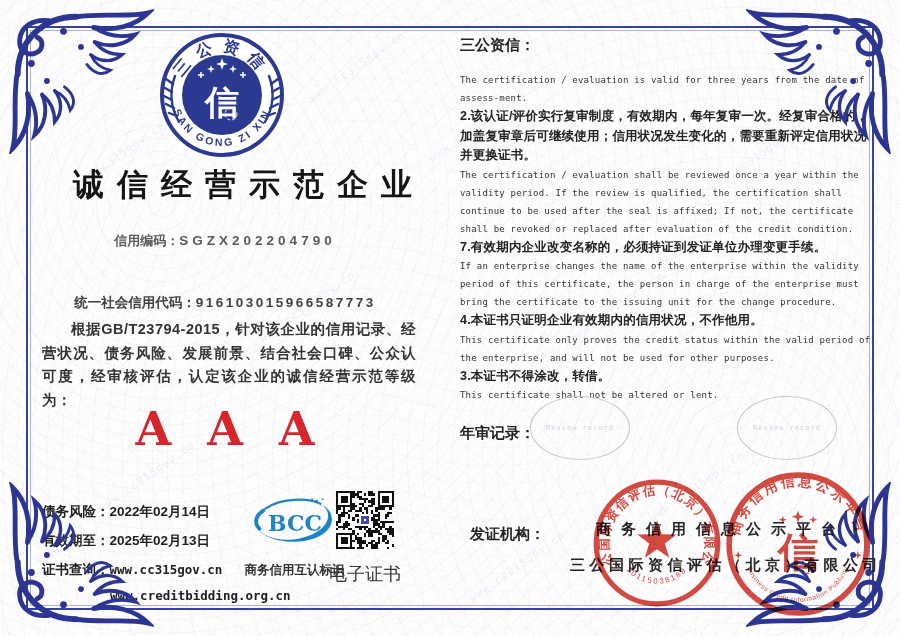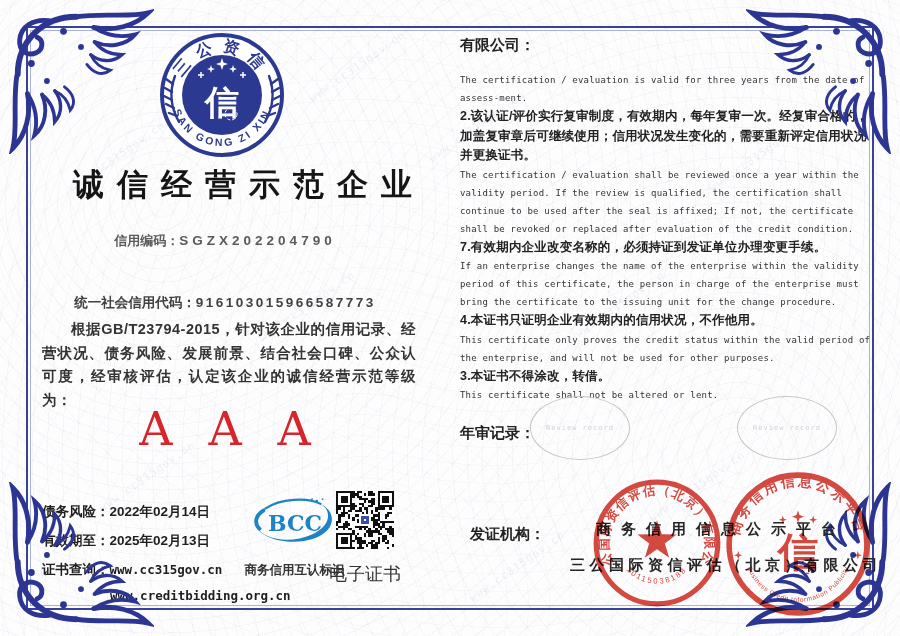--- a/index.html
+++ b/index.html
@@ -34,21 +34,21 @@
   .code-row { position:absolute; left:25px; top:232px; width:400px; text-align:center;
               font-size:13px; font-weight:bold; color:#5a5a5a; }
   .code-row .val { letter-spacing:4px; font-size:13.5px; }
   .uscc-row { position:absolute; left:25px; top:294px; width:400px; text-align:center;
               font-size:13.5px; font-weight:bold; color:#414141; }
   .uscc-row .val { letter-spacing:2.5px; }
   .statement { position:absolute; left:42px; top:318px; width:374px;
                font-size:14.5px; font-weight:700; color:#333; line-height:23.5px;
                text-indent:2em; text-align:justify; letter-spacing:.5px; }
   .grade { position:absolute; left:25px; top:402px; width:400px; text-align:center;
-           font-family:"DejaVu Serif","Liberation Serif",serif; font-weight:normal;
+           font-family:"DejaVu Serif","Liberation Serif",serif; font-weight:bold;
            font-size:46px; color:#d6252b; letter-spacing:36px; text-indent:36px; }
   .issue-block { position:absolute; left:42px; top:497px; width:230px;
                  font-size:13.5px; color:#1e1e1e; }
   .issue-block .row { line-height:29px; font-weight:bold; white-space:nowrap; }
   .issue-block .url { font-family:"DejaVu Sans Mono",monospace; font-size:12.5px; font-weight:bold; }
   .issue-block .row.url2 { margin-left:68px; line-height:24px; }
   .bcc-box { position:absolute; left:248px; top:497px; width:86px; height:52px; }
   .bcc-caption { position:absolute; left:232px; top:562px; width:125px; text-align:center;
                  font-size:12.5px; font-weight:bold; color:#333; }
   .qr-box { position:absolute; left:336px; top:491px; width:58px; height:58px; }
@@ -427,21 +427,21 @@
         <rect x="0" y="18" width="7" height="7"></rect>
         <rect fill="#fff" x="1" y="19" width="5" height="5"></rect>
         <rect x="2" y="20" width="3" height="3"></rect>
         <rect x="10" y="10" width="5" height="5" fill="#fff"></rect>
         <rect x="10.8" y="10.8" width="3.4" height="3.4" fill="#3d4da8"></rect>
         <rect x="12" y="12" width="1" height="1" fill="#fff"></rect>
       </svg></div>
   <div class="qr-caption">电子证书</div>
 
   <div class="notes">
-    <div class="notes-heading">有限公司：</div>
+    <div class="notes-heading">三公资信：</div>
     <div class="note-item">
       <div class="en">The certification / evaluation is valid for three years from the date of assess-ment.</div>
     </div>
     <div class="note-item">
       <div class="zh">2.该认证/评价实行复审制度，有效期内，每年复审一次。经复审合格的，加盖复审章后可继续使用；信用状况发生变化的，需要重新评定信用状况并更换证书。</div>
       <div class="en">The certification / evaluation shall be reviewed once a year within the validity period. If the review is qualified, the certification shall continue to be used after the seal is affixed; If not, the certificate shall be revoked or replaced after evaluation of the credit condition.</div>
     </div>
     <div class="note-item">
       <div class="zh">7.有效期内企业改变名称的，必须持证到发证单位办理变更手续。</div>
       <div class="en">If an enterprise changes the name of the enterprise within the validity period of this certificate, the person in charge of the enterprise must bring the certificate to the issuing unit for the change procedure.</div>

